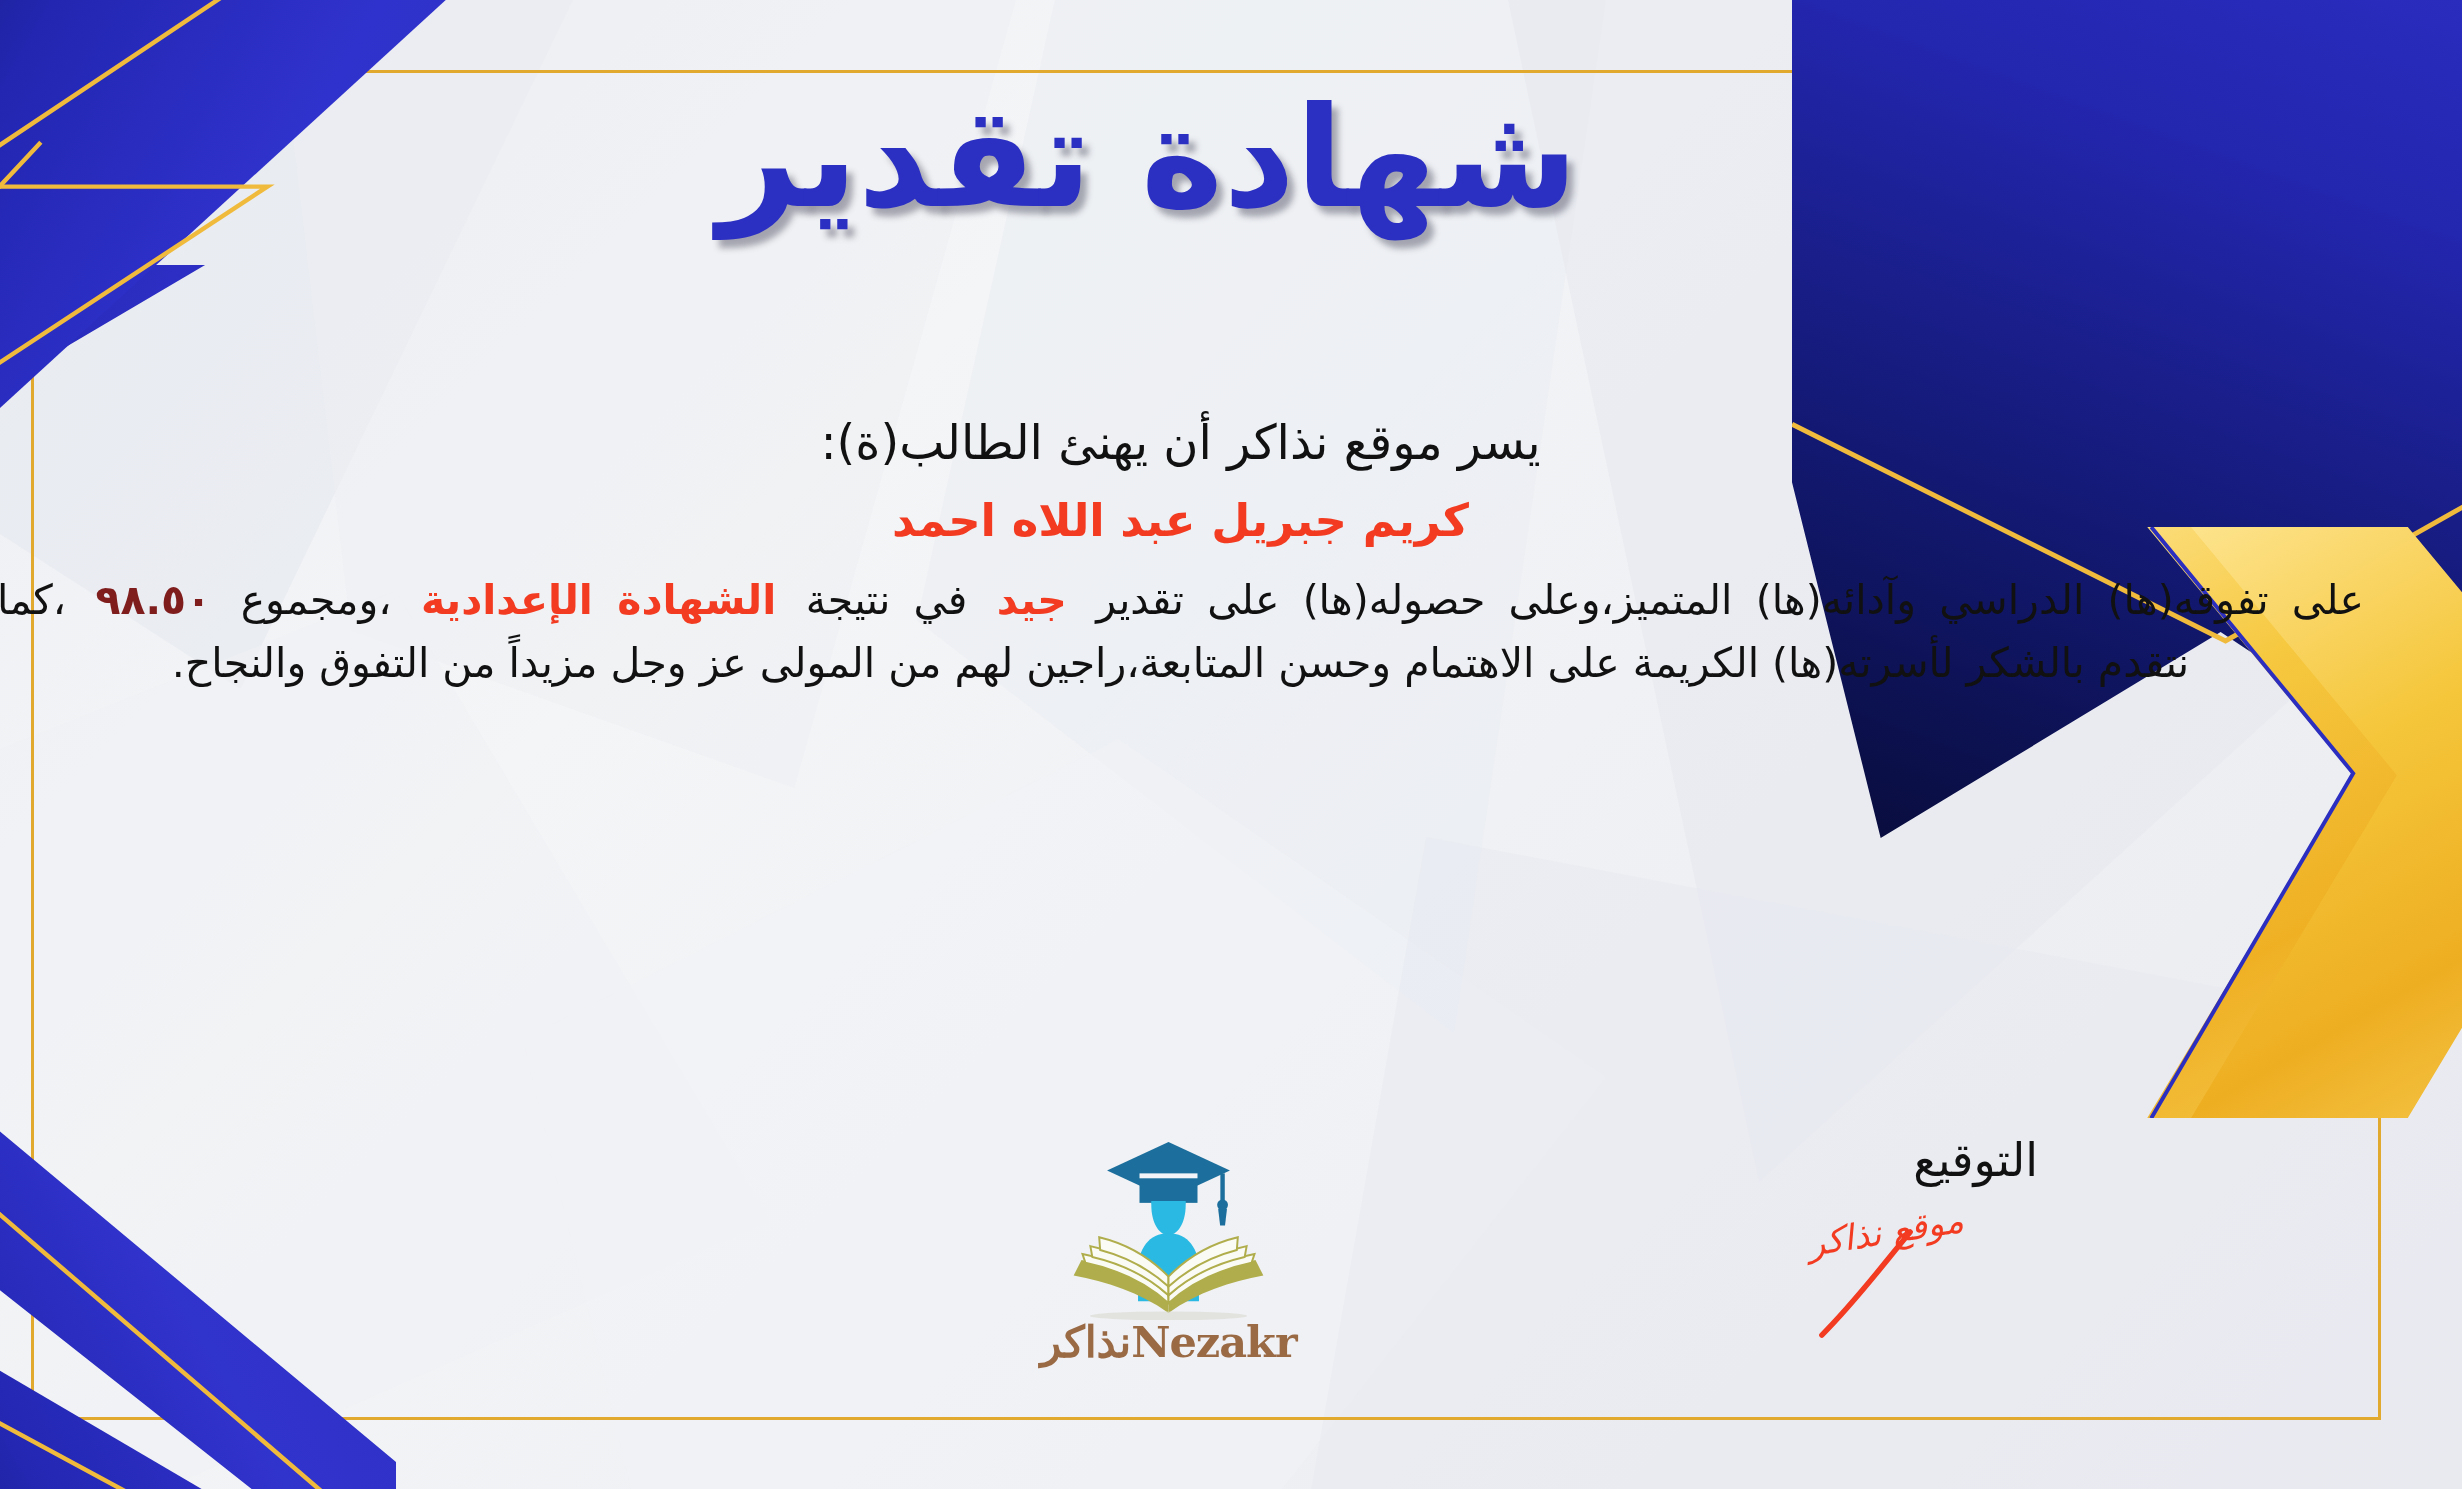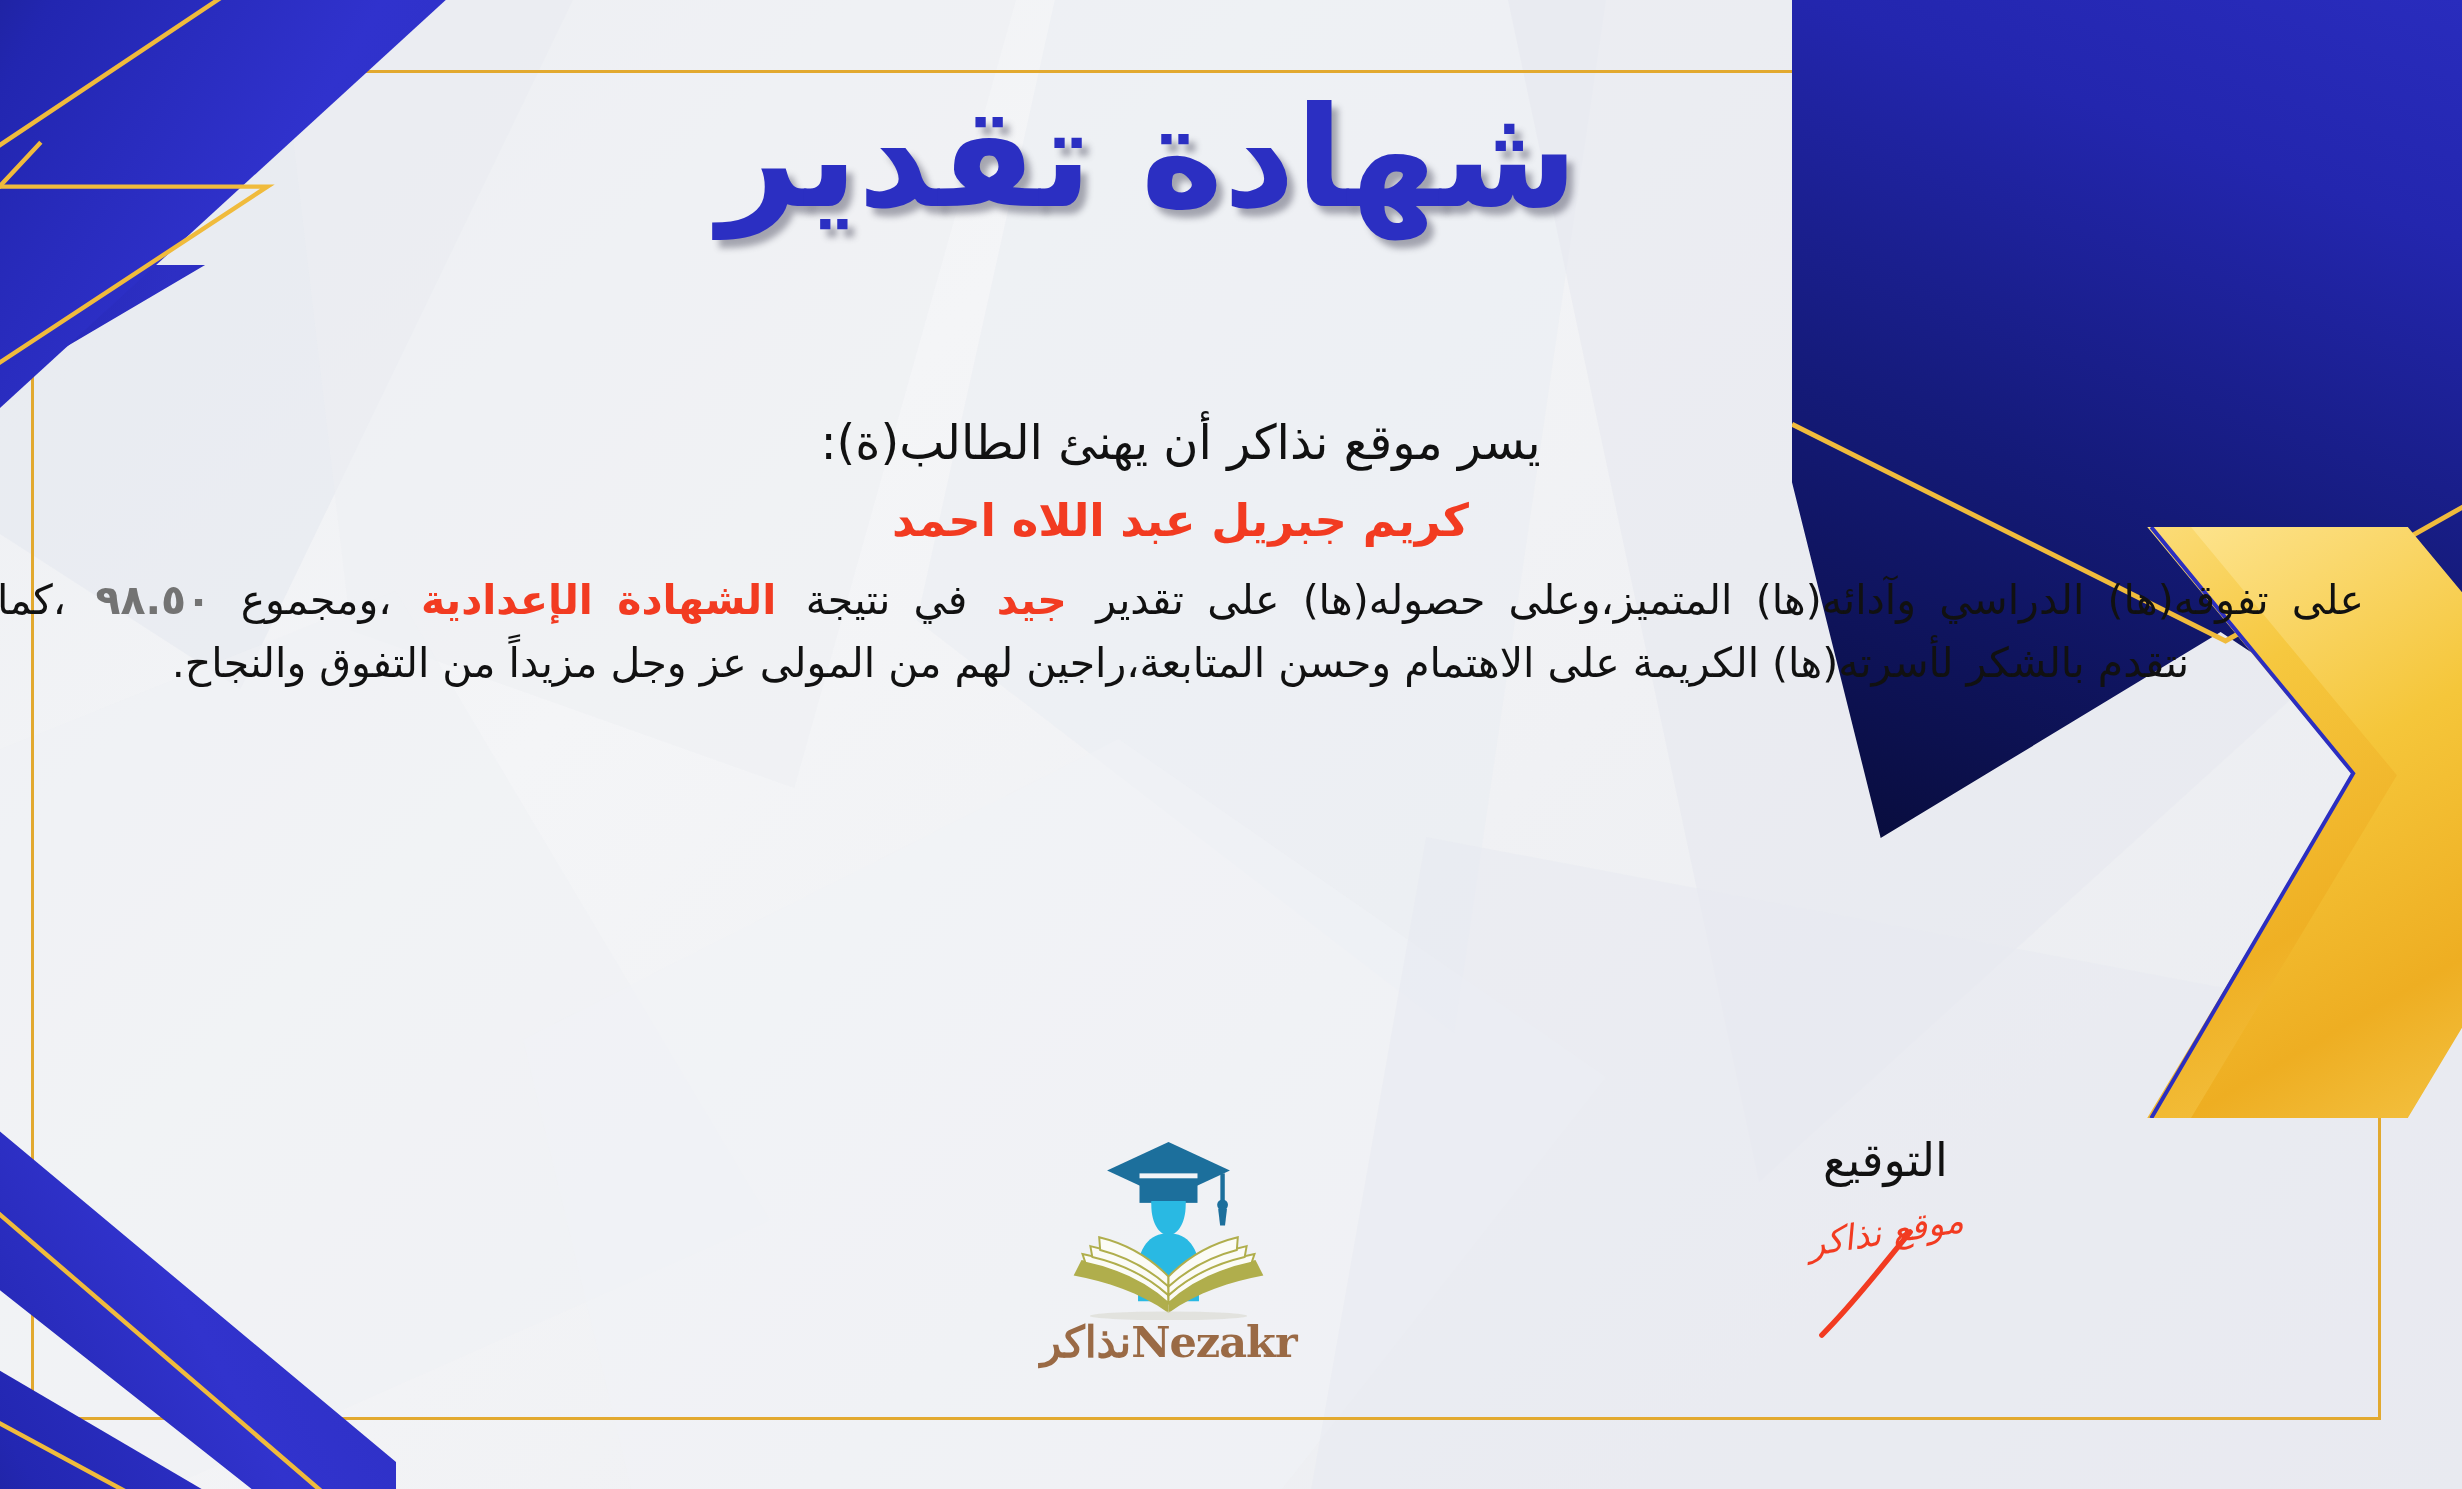--- a/index.html
+++ b/index.html
@@ -247,21 +247,21 @@
     letter-spacing: -0.5px;
     text-align: justify;
     text-align-last: center;
   }
   .para .red {
     color: #f23b21;
     font-weight: 700;
     margin-top: 24px;
   }
   .para .num {
-    color: #737373;
+    color: #7f1d1d;
     font-weight: 700;
     direction: rtl;
     unicode-bidi: isolate;
   }
   .para .gap {
     display: inline-block;
     width: 29.5px;
   }
 
   .sig-block {
@@ -270,20 +270,21 @@
     top: 1133px;
     width: 305px;
     text-align: center;
     direction: rtl;
   }
   .sig-label {
     font-size: 46px;
     font-weight: 500;
     color: #111111;
     letter-spacing: -0.5px;
+    text-align: right;
   }
   .sig-script {
     margin-top: 24.6px;
     font-family: "DejaVu Serif", serif;
     font-size: 35px;
     font-style: italic;
     color: #f23b21;
     transform: rotate(-9deg);
     transform-origin: center;
   }

